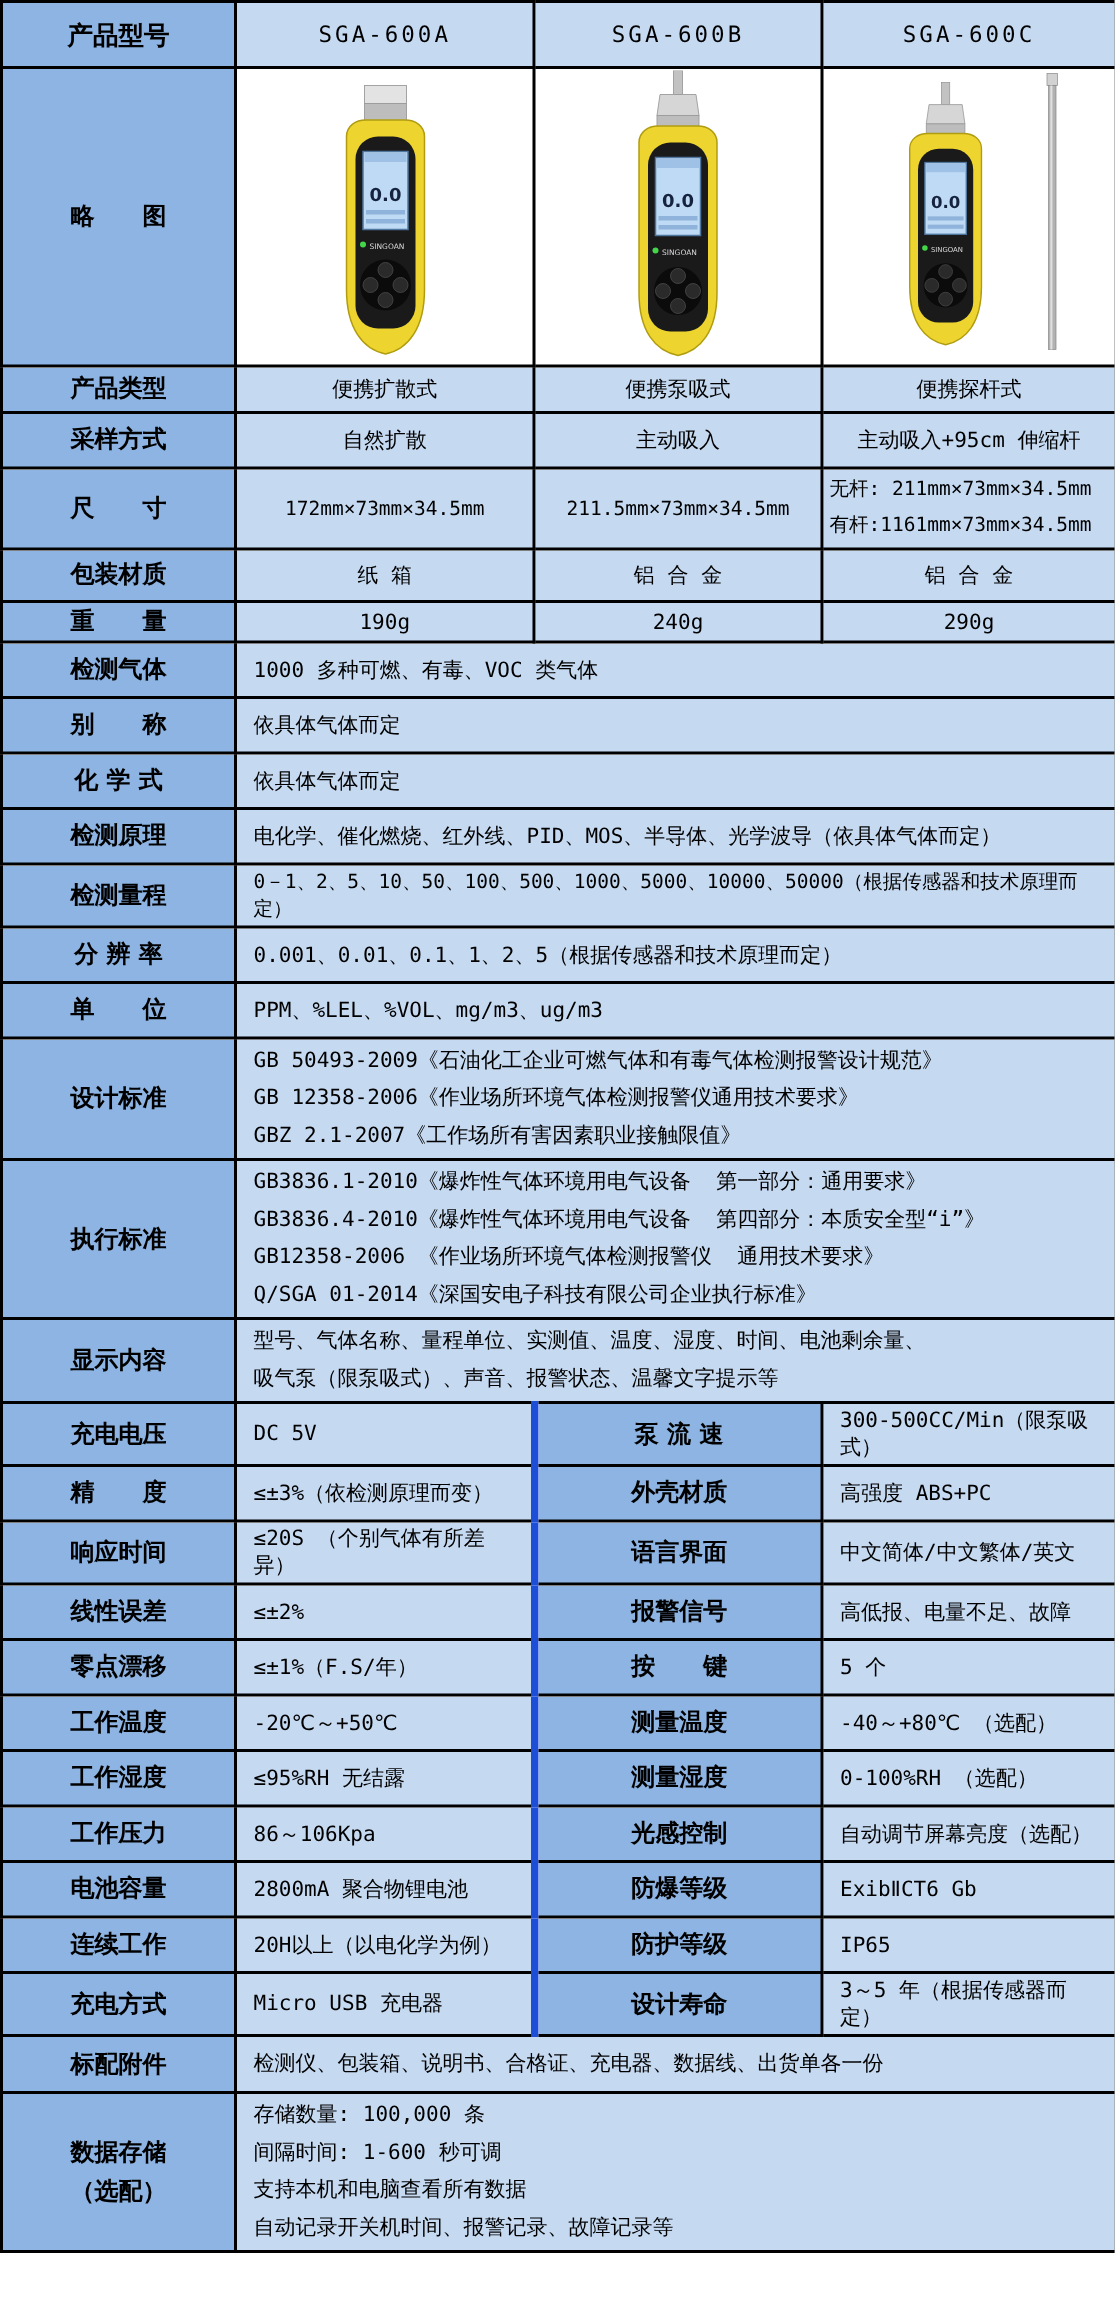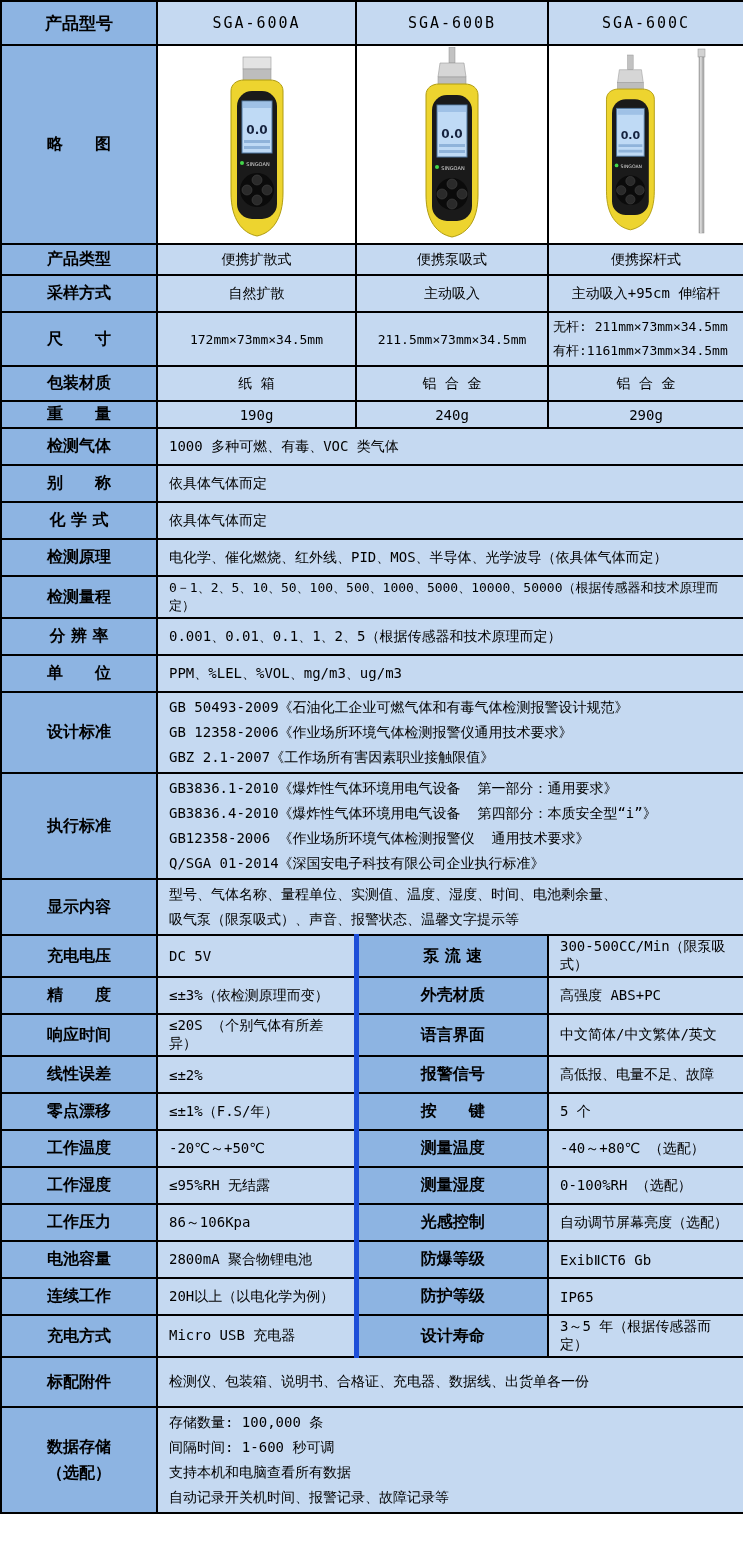--- a/index.html
+++ b/index.html
@@ -258,21 +258,21 @@
     <th class="hcell l2">防护等级</th>
     <td class="vcell left">IP65</td>
   </tr>
   <tr style="height:37px">
     <th class="hcell">充电方式</th>
     <td class="vcell left">Micro USB 充电器</td>
     <th class="hcell l2">设计寿命</th>
     <td class="vcell left">3～5 年（根据传感器而定）</td>
   </tr>
 
-  <tr style="height:50px">
+  <tr style="height:38px">
     <th class="hcell">标配附件</th>
     <td class="vcell left" colspan="3">检测仪、包装箱、说明书、合格证、充电器、数据线、出货单各一份</td>
   </tr>
   <tr style="height:97px">
     <th class="hcell pre">数据存储
 （选配）</th>
     <td class="vcell left pre" colspan="3">存储数量: 100,000 条
 间隔时间: 1-600 秒可调
 支持本机和电脑查看所有数据
 自动记录开关机时间、报警记录、故障记录等</td>

